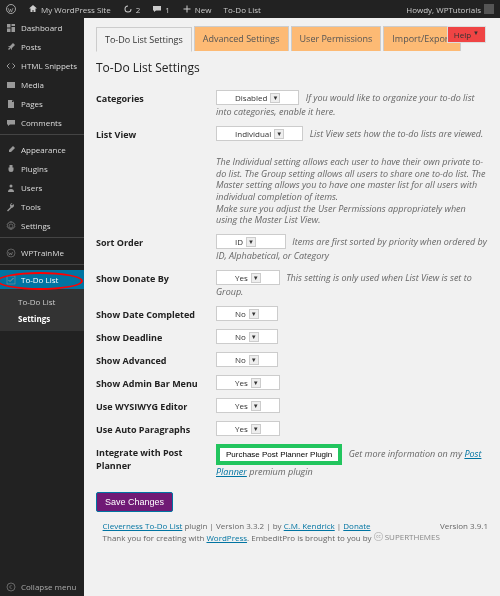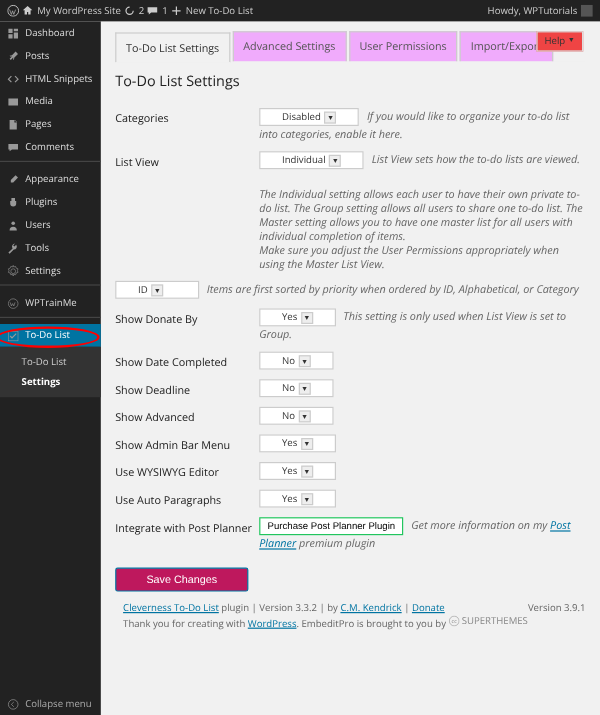--- a/index.html
+++ b/index.html
@@ -1,49 +1,49 @@
 <!DOCTYPE html>
 <html><head>
 <meta charset="utf-8">
 <style>
 *{box-sizing:border-box;margin:0;padding:0}
 body{font-family:"Open Sans",Helvetica,Arial,sans-serif;font-size:9px;color:#333;background:#f1f1f1;width:500px;height:596px;overflow:hidden;position:relative}
 .adminbar{height:18px;background:#222;color:#ccc;display:flex;align-items:center;padding:0 6px;font-size:8px;justify-content:space-between}
-.ab-left,.ab-right{display:flex;align-items:center;gap:2px}
+.ab-left,.ab-right{display:flex;align-items:center;gap:12px}
 .ab-item{display:flex;align-items:center;gap:3px;cursor:pointer}
 .ab-item svg{width:10px;height:10px;fill:#ccc}
 .wrap{display:flex;height:578px}
 .sidebar{width:84px;background:#222;color:#eee;font-size:8px;position:relative}
 .menu-item{display:flex;align-items:center;gap:5px;padding:4px 6px;cursor:pointer;color:#ddd}
 .menu-item svg{width:10px;height:10px;fill:#999}
 .menu-item.current{background:#0074a2;color:#fff}
 .menu-item.current svg{fill:#fff}
 .submenu{background:#333;padding:4px 0}
 .submenu-item{padding:3px 6px 3px 18px;cursor:pointer;color:#ccc}
 .submenu-item.current{color:#fff;font-weight:700}
 .circle{position:absolute;left:-3px;top:254px;width:86px;height:18px;border:2px solid red;border-radius:50%/50%;pointer-events:none}
 .collapse{position:absolute;bottom:0;left:0;right:0;display:flex;align-items:flex-end;gap:5px;padding:4px 6px;color:#aaa;cursor:pointer}
 .collapse svg{width:10px;height:10px;fill:#aaa}
 .content{flex:1;padding:8px 12px;overflow:auto;background:#f1f1f1}
 .help-btn{position:absolute;right:14px;top:26px;background:#ef4444;border:1px solid #ddd;padding:2px 6px;font-size:8px;cursor:pointer;display:flex;gap:2px}
 .tabs{display:flex;background:#f1f1f1}
-.tab{background:#f0abfc;border:1px solid #ccc;border-bottom:none;padding:5px 8px;color:#555;cursor:pointer;margin-right:2px}
+.tab{background:#fdba74;border:1px solid #ccc;border-bottom:none;padding:5px 8px;color:#555;cursor:pointer;margin-right:2px}
 .tab.active{background:#f1f1f1;color:#333;border-bottom:1px solid #f1f1f1;position:relative;top:1px}
 .panel{background:#f1f1f1;padding:8px 0}
 h3{font-size:12px;font-weight:400;color:#222;margin-bottom:10px}
 .form-table{width:100%}
 .form-row{display:flex;padding:4px 0;border:none}
-.form-label{width:120px;font-weight:400;color:#222;padding-top:2px}
+.form-label{width:120px;font-weight:700;color:#222;padding-top:2px}
 .form-field{flex:1}
 .sel{border:1px solid #ccc;background:#fff;padding:1px 18px;font-size:8px;display:inline-flex;align-items:center;gap:3px}
 .sel .caret{width:10px;height:10px;background:#eee;border:1px solid #ccc;display:inline-flex;align-items:center;justify-content:center;font-size:6px}
 .desc{font-style:italic;color:#666;display:inline;margin-left:4px}
 .desc-block{font-style:italic;color:#666;margin-top:15px;line-height:1.3}
-.btn{background:#fff;border:1px solid #22c55e;padding:2px 6px;cursor:pointer;font-size:8px}
-.btn-primary{background:#be185d;color:#fff;border:1px solid #0074a2;padding:4px 25px;cursor:pointer;font-size:9px;border-radius:2px}
+.btn{background:#fff;border:4px solid #22c55e;padding:2px 6px;cursor:pointer;font-size:8px}
+.btn-primary{background:#701a75;color:#fff;border:1px solid #0074a2;padding:4px 8px;cursor:pointer;font-size:9px;border-radius:2px}
 a{color:#0074a2;text-decoration:underline}
 .footer{display:flex;justify-content:flex-end;margin-top:8px;font-size:8px;color:#666}
 .footer-left{line-height:1.4}
 .st{display:inline-flex;align-items:center;gap:2px;color:#888}
 .st svg{width:9px;height:9px}
 </style>
 </head>
 <body>
 
 <div class="adminbar">
@@ -214,20 +214,21 @@
               </span> <span class="desc">If you would like to organize your to-do list into categories, enable it here.</span></div>
           </div>
           <div class="form-row">
             <div class="form-label">List View</div>
             <div class="form-field"><span class="sel">
                 <span>Individual</span>
                 <span class="caret">▼</span>
               </span> <span class="desc">List View sets how the to-do lists are viewed.</span><div class="desc-block">The Individual setting allows each user to have their own private to-do list. The Group setting allows all users to share one to-do list. The Master setting allows you to have one master list for all users with individual completion of items.<br>Make sure you adjust the User Permissions appropriately when using the Master List View.</div></div>
           </div>
           <div class="form-row">
+            <div class="form-label">Sort Order</div>
             <div class="form-field"><span class="sel" style="min-width:70px">
                 <span>ID</span>
                 <span class="caret">▼</span>
               </span> <span class="desc">Items are first sorted by priority when ordered by ID, Alphabetical, or Category</span></div>
           </div>
           <div class="form-row">
             <div class="form-label">Show Donate By</div>
             <div class="form-field"><span class="sel">
                 <span>Yes</span>
                 <span class="caret">▼</span>

